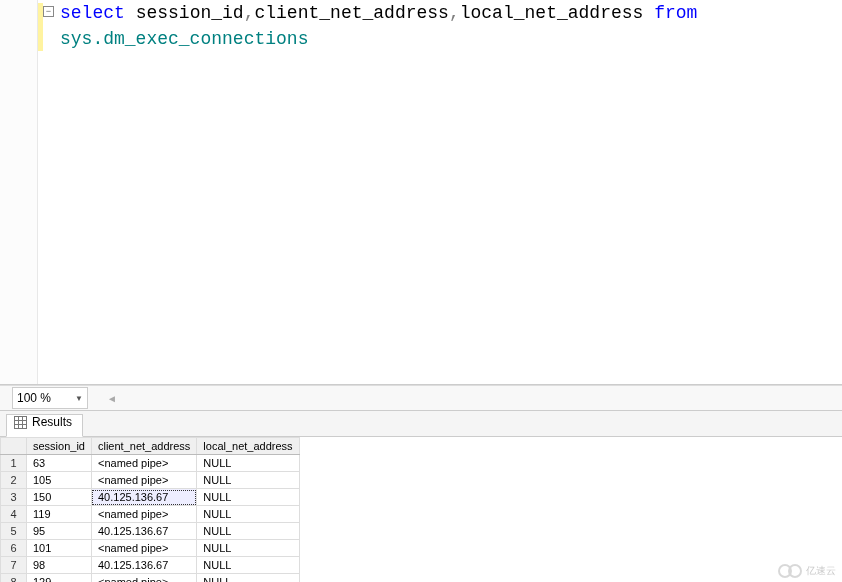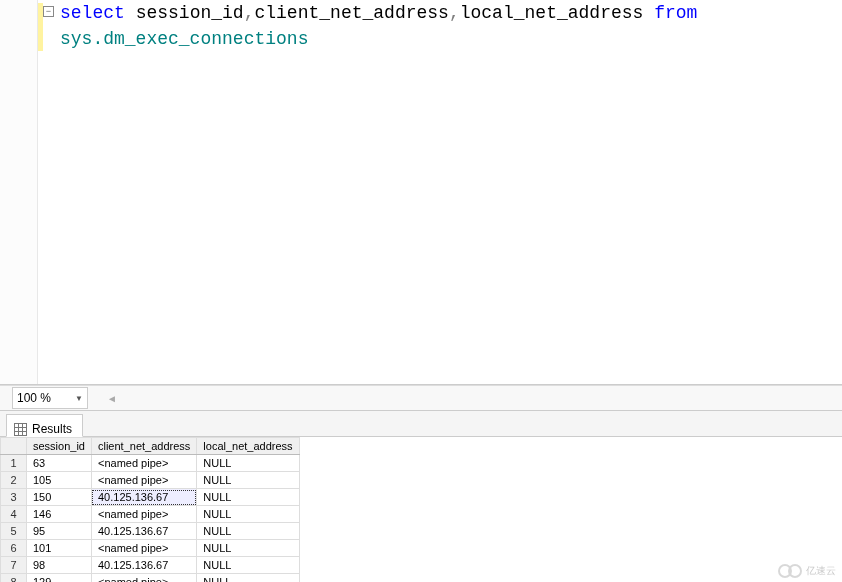--- a/index.html
+++ b/index.html
@@ -103,21 +103,21 @@
       display: flex;
       align-items: flex-end;
       background: #f5f5f5;
       border-bottom: 1px solid #ccc;
       padding-left: 6px;
     }
     .tab {
       height: 23px;
       padding: 0 10px 0 6px;
       display: flex;
-      align-items: flex-end;
+      align-items: flex-start;
       gap: 5px;
       border: 1px solid #ccc;
       background: #f0f0f0;
       font-size: 12px;
       cursor: pointer;
       position: relative;
       top: 1px;
     }
     .tab.active {
       background: #fff;
@@ -233,21 +233,21 @@
       <div class="cell col-local">NULL</div>
     </div>
     <div class="row">
       <div class="cell rownum">3</div>
       <div class="cell col-session">150</div>
       <div class="cell col-client selected">40.125.136.67</div>
       <div class="cell col-local">NULL</div>
     </div>
     <div class="row">
       <div class="cell rownum">4</div>
-      <div class="cell col-session">146</div>
+      <div class="cell col-session">119</div>
       <div class="cell col-client">&lt;named pipe&gt;</div>
       <div class="cell col-local">NULL</div>
     </div>
     <div class="row">
       <div class="cell rownum">5</div>
       <div class="cell col-session">95</div>
       <div class="cell col-client">40.125.136.67</div>
       <div class="cell col-local">NULL</div>
     </div>
     <div class="row">

